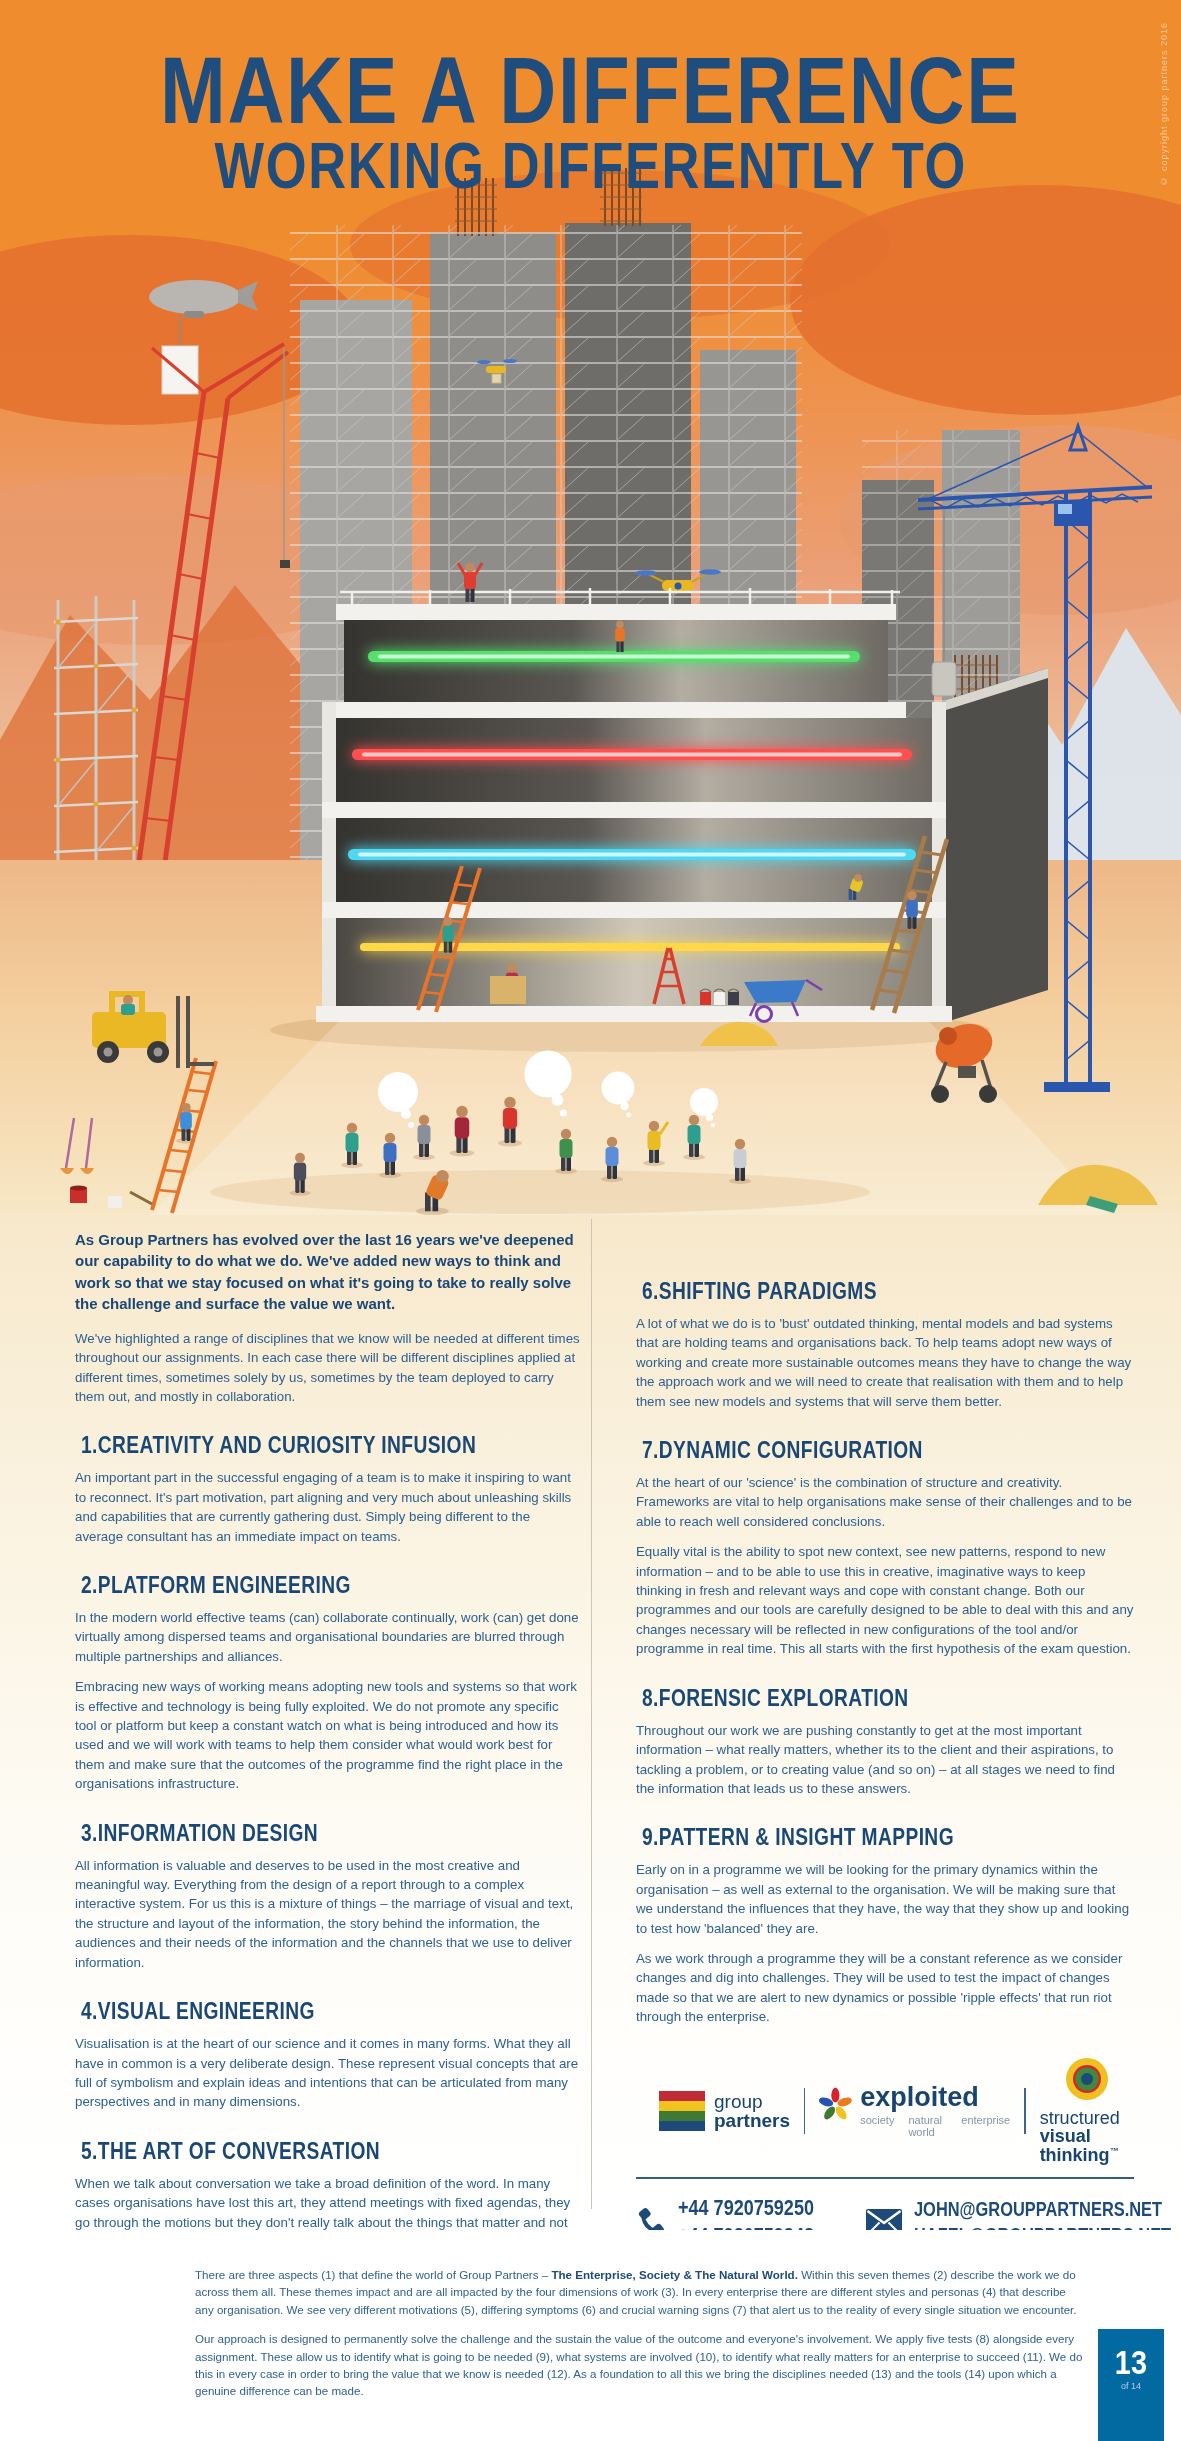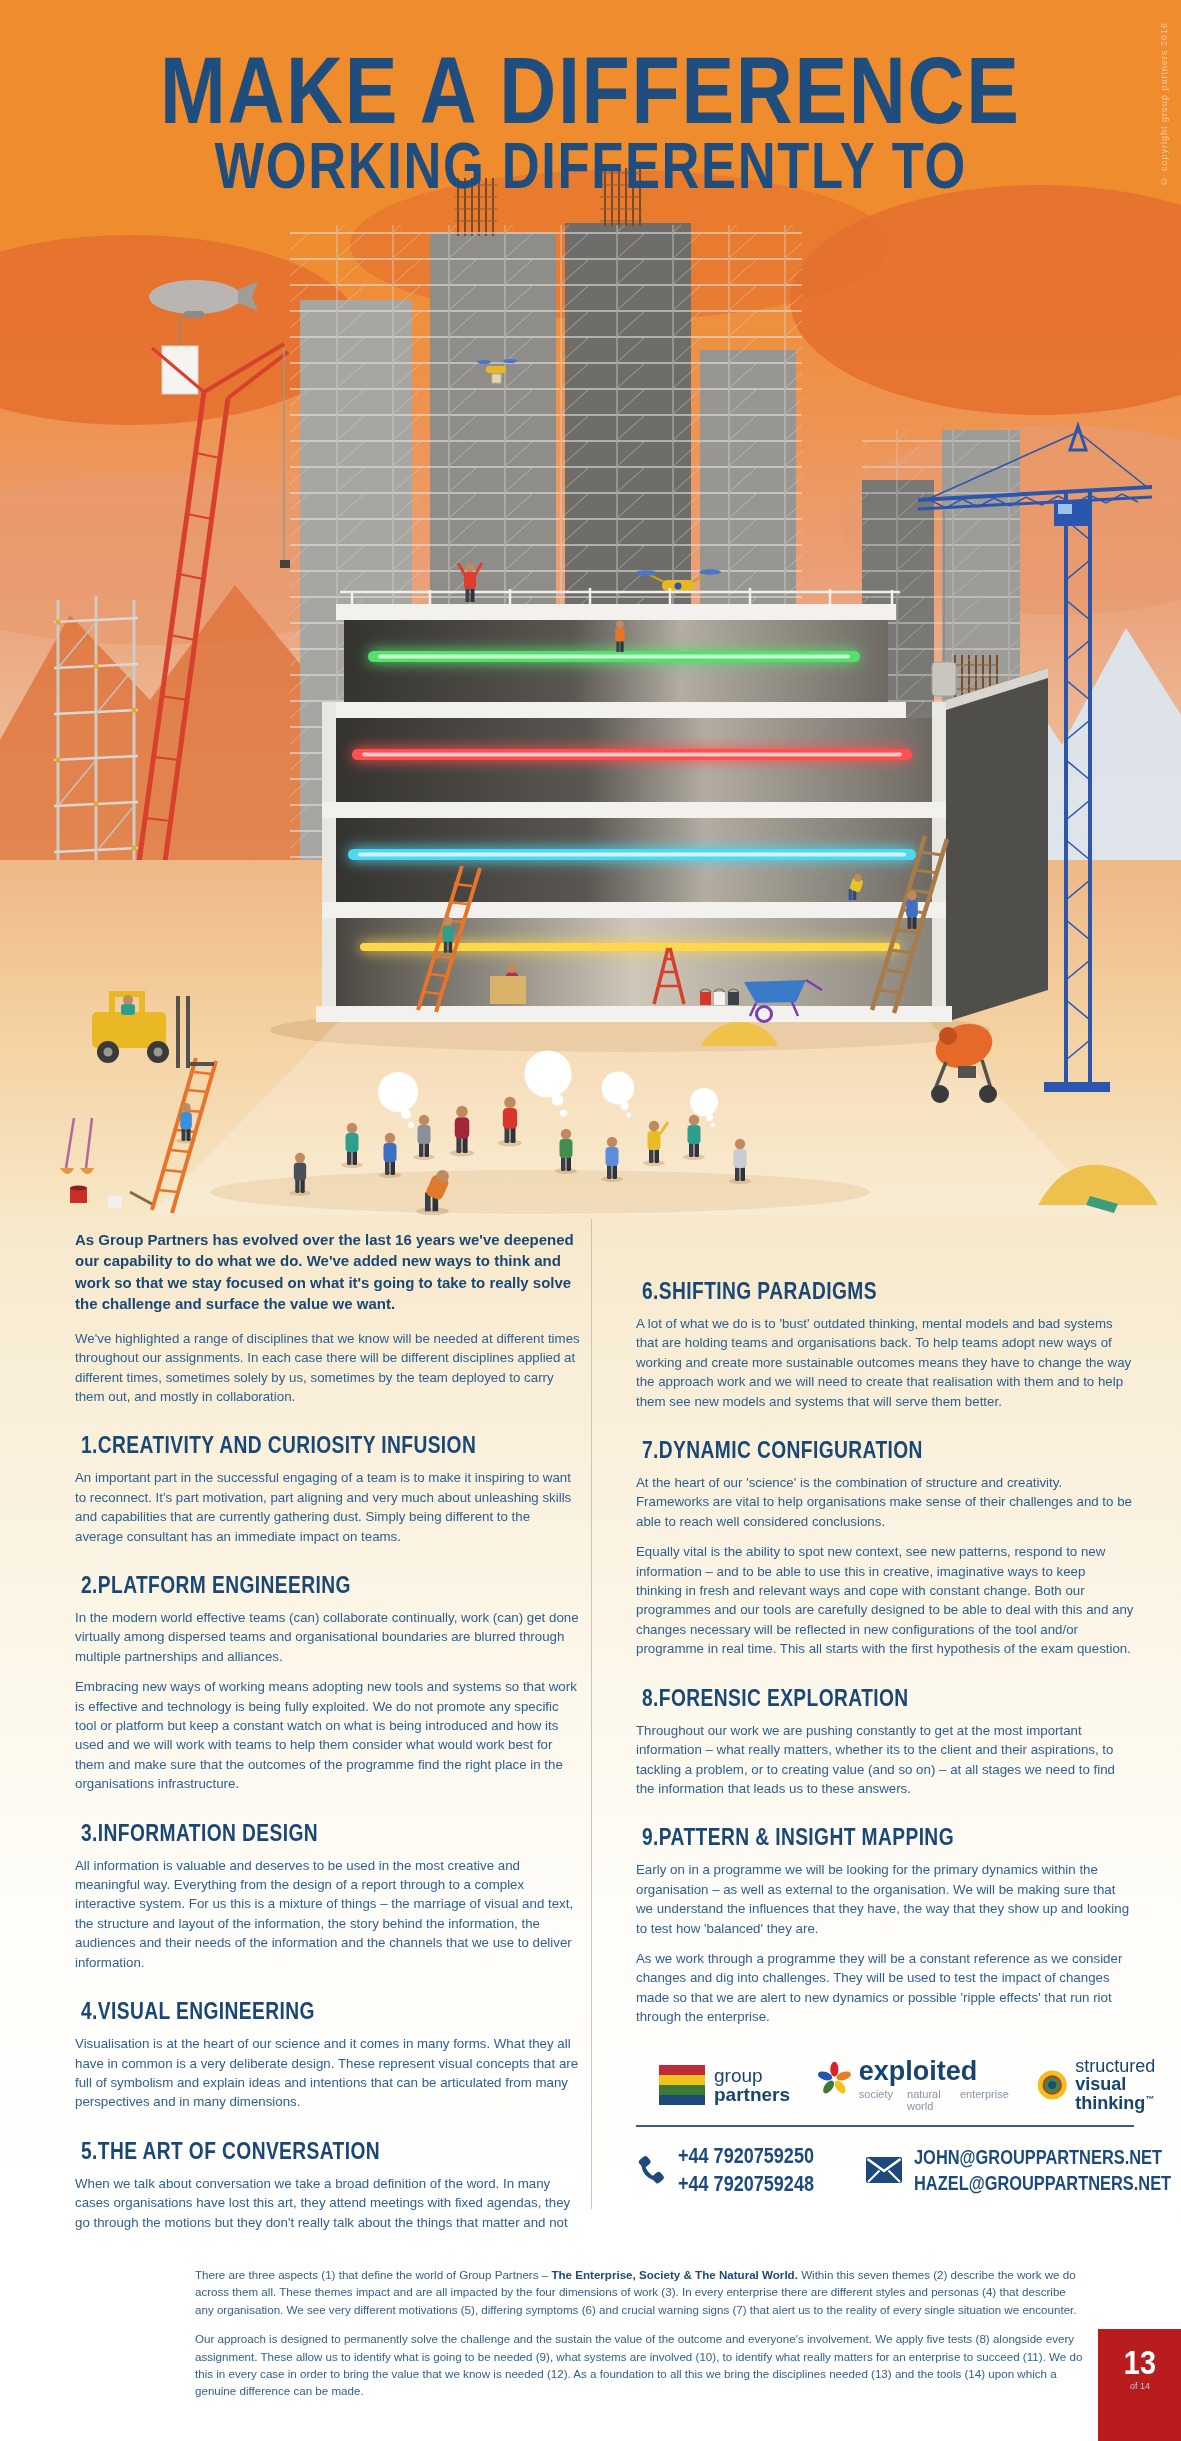--- a/index.html
+++ b/index.html
@@ -38,41 +38,41 @@
   .gp-logo{display:flex;align-items:center;gap:9px;padding-left:23px;}
   .gp-flag{width:46px;height:40px;display:flex;flex-direction:column;}
   .gp-flag div{flex:1;}
   .gp-text{color:#17456f;font-size:19px;line-height:1.02;}
   .gp-text .b{font-weight:bold;}
   .diff-logo{display:flex;align-items:flex-start;gap:8px;}
   .diff-right{display:flex;flex-direction:column;}
   .diff-title{color:#17456f;font-weight:bold;font-size:27px;line-height:1;}
   .diff-tags{display:flex;gap:14px;margin-top:3px;}
   .diff-tags span{font-size:11px;color:#8296a9;}
-  .svt-logo{display:flex;align-items:center;gap:8px;}
+  .svt-logo{display:flex;align-items:center;gap:8px;flex-direction:column;}
   .svt-text{color:#17456f;font-size:18px;line-height:1.05;}
   .svt-text .b{font-weight:bold;}
   .svt-tm{font-size:9px;vertical-align:super;}
 
   .contact-rule{height:2px;background:#1d4a7a;margin-top:12px;width:100%;opacity:.9;}
   .contacts{display:flex;align-items:center;margin-top:14px;}
   .c-phone{display:flex;align-items:center;gap:12px;width:232px;}
   .c-sep{width:2px;height:58px;background:#1d4a7a;opacity:.85;margin-right:22px;}
   .c-lines{color:#1d4a7a;font-weight:bold;line-height:1.3;}
   .c-lines div{display:block;}
   .c-lines .cx{display:inline-block;transform:scaleX(.82);transform-origin:0 50%;font-size:22px;white-space:nowrap;}
   .c-mail{display:flex;align-items:center;gap:12px;}
   .c-mail .cx{font-size:20px;}
 
   
   .footer{position:absolute;top:2230px;left:0;width:1181px;height:211px;background:#ffffff;}
   .foot-text{position:absolute;left:195px;top:36px;width:892px;color:#30618f;font-size:11.6px;line-height:1.5;}
   .foot-text p{margin:0 0 12px 0;}
   .foot-text .fb{font-weight:bold;color:#1d4a7a;}
-  .page-box{position:absolute;left:1098px;top:99px;width:84px;height:112px;background:#b91c1c;color:#fff;text-align:center;}
+  .page-box{position:absolute;left:1098px;top:99px;width:66px;height:112px;background:#0369a1;color:#fff;text-align:center;}
   .page-num{font-size:34px;font-weight:bold;margin-top:16px;line-height:1;display:inline-block;transform:scaleX(.85);}
   .page-of{font-size:9px;color:#b9cde2;margin-top:2px;}
 </style>
 </head>
 <body>
 
 <div class="poster">
 
   <div class="hero">
 

